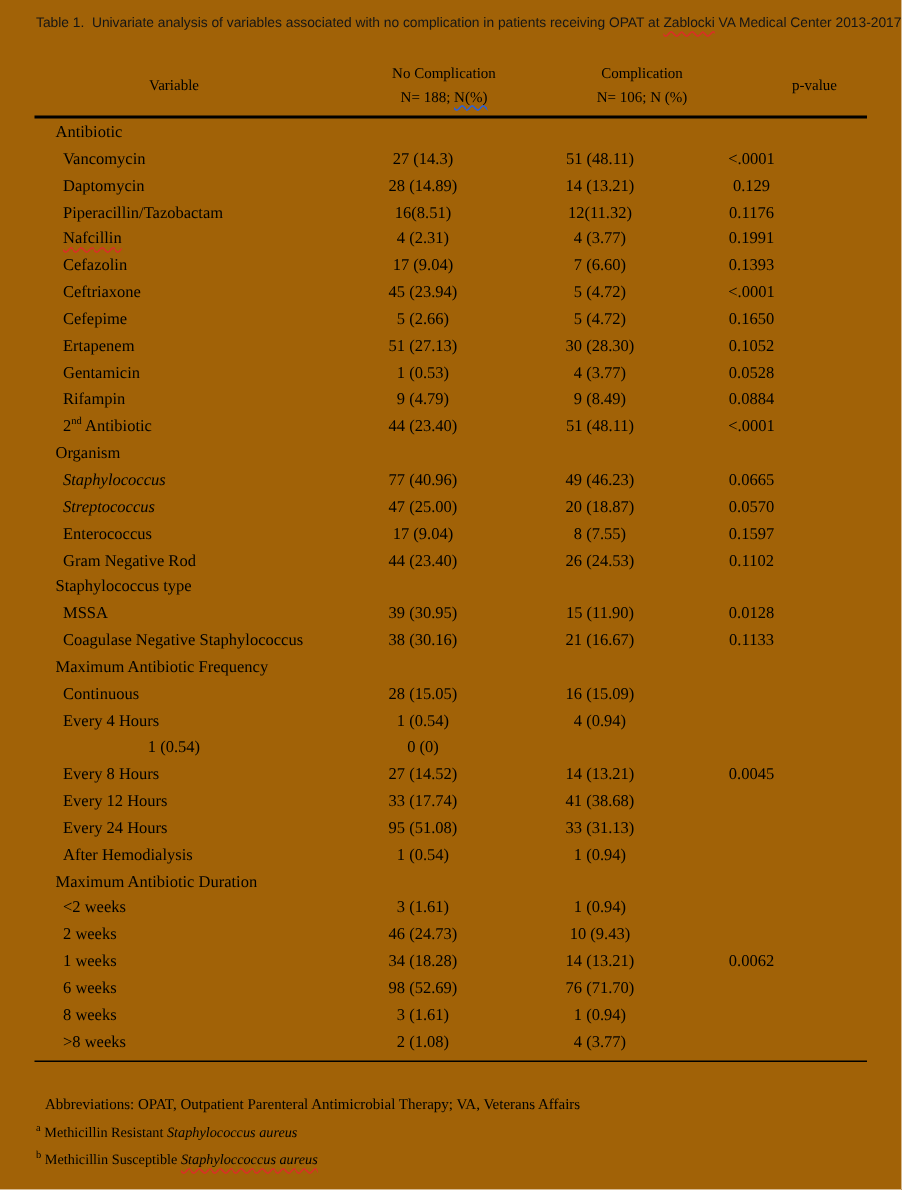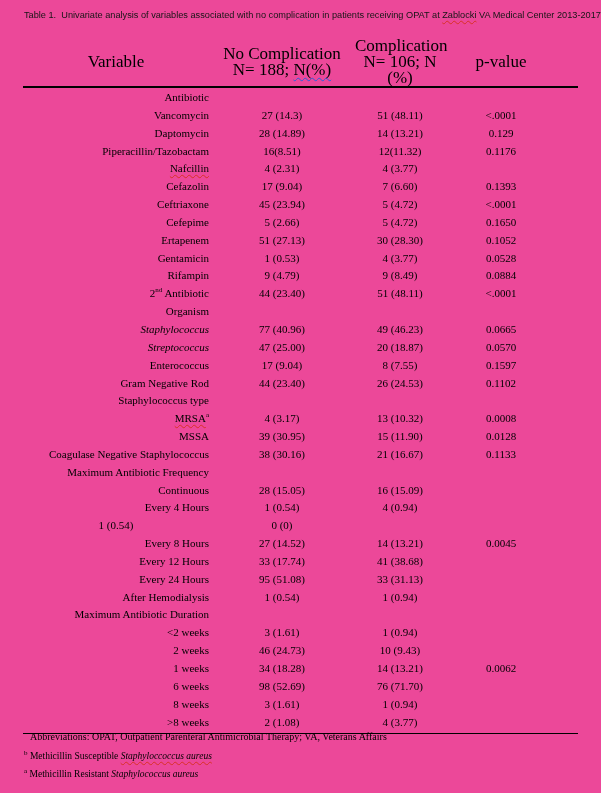--- a/index.html
+++ b/index.html
@@ -1,38 +1,39 @@
 <!DOCTYPE html>
 <html><head>
 <meta charset="utf-8">
 <style>
   html,body { margin:0; padding:0; background:#ffffff; }
   .page {
-    position:relative; width:601px; height:793px; background:#ec4899;
+    position:relative; width:601px; height:793px; background:#a16207;
     font-family:"Liberation Serif", serif; color:#000; overflow:hidden;
   }
   .caption {
     position:absolute; left:24px; top:10px;
     font-family:"Liberation Sans", sans-serif; font-size:9.2px; color:#151515;
     white-space:pre;
   }
   .table { position:absolute; left:23px; top:38px; width:555px; }
   .thead {
     display:grid; grid-template-columns:186px 146px 90px 112px 1fr;
     border-bottom:2px solid #000; min-height:39px; align-items:center;
-    font-size:17px;
+    font-size:10px;
+    gap:14px;
   }
   .hc { text-align:center; line-height:16px; }
   .tbody { border-bottom:1.6px solid #000; padding-top:1px; padding-bottom:2px; }
   .row {
     display:grid; grid-template-columns:186px 146px 90px 112px 1fr;
     height:17.85px; line-height:17.85px; font-size:11px;
   }
   .cell { overflow:visible; white-space:nowrap; }
-  .c1 { padding-left:19px; text-align:right; }
+  .c1 { padding-left:19px; text-align:left; }
   .row.section .c1 { padding-left:14px; }
   .c2,.c3,.c4 { text-align:center; }
   .it { font-style:italic;margin-top:36px; }
   sup { font-size:7px; line-height:0; }
   .sp-red {
     text-decoration-line:underline; text-decoration-style:wavy;
     text-decoration-color:#d93025; text-decoration-thickness:1px;
     text-underline-offset:2px; text-decoration-skip-ink:none;
   }
   .sp-blue {
@@ -91,20 +92,21 @@
           <div class="cell c1"><span>Piperacillin/Tazobactam</span></div>
           <div class="cell c2">16(8.51)</div>
           <div class="cell c3">12(11.32)</div>
           <div class="cell c4">0.1176</div>
           <div></div>
         </div>
         <div class="row">
           <div class="cell c1"><span class="sp-red">Nafcillin</span></div>
           <div class="cell c2">4 (2.31)</div>
           <div class="cell c3">4 (3.77)</div>
+          <div class="cell c4">0.1991</div>
           <div></div>
         </div>
         <div class="row">
           <div class="cell c1"><span>Cefazolin</span></div>
           <div class="cell c2">17 (9.04)</div>
           <div class="cell c3">7 (6.60)</div>
           <div class="cell c4">0.1393</div>
           <div></div>
         </div>
         <div class="row">
@@ -185,27 +187,20 @@
           <div></div>
         </div>
         <div class="row section">
           <div class="cell c1"><span>Staphylococcus type</span></div>
           <div class="cell c2"></div>
           <div class="cell c3"></div>
           <div class="cell c4"></div>
           <div></div>
         </div>
         <div class="row">
-          <div class="cell c1"><span class="sp-red">MRSA</span><sup>a</sup></div>
-          <div class="cell c2">4 (3.17)</div>
-          <div class="cell c3">13 (10.32)</div>
-          <div class="cell c4">0.0008</div>
-          <div></div>
-        </div>
-        <div class="row">
           <div class="cell c1"><span>MSSA</span></div>
           <div class="cell c2">39 (30.95)</div>
           <div class="cell c3">15 (11.90)</div>
           <div class="cell c4">0.0128</div>
           <div></div>
         </div>
         <div class="row">
           <div class="cell c1"><span>Coagulase Negative Staphylococcus</span></div>
           <div class="cell c2">38 (30.16)</div>
           <div class="cell c3">21 (16.67)</div>
@@ -314,17 +309,17 @@
           <div class="cell c2">2 (1.08)</div>
           <div class="cell c3">4 (3.77)</div>
           <div class="cell c4"></div>
           <div></div>
         </div>
       </div>
   </div>
 
   <div class="footnotes">
     <div class="abbr">Abbreviations: OPAT, Outpatient Parenteral Antimicrobial Therapy; VA, Veterans Affairs</div>
+    <div class="fn"><sup>a</sup> <span>Methicillin Resistant </span><span class="it">Staphylococcus aureus</span></div>
     <div class="fn"><sup>b</sup> <span>Methicillin Susceptible </span><span class="it sp-red">Staphyloccoccus aureus</span></div>
-    <div class="fn"><sup>a</sup> <span>Methicillin Resistant </span><span class="it">Staphylococcus aureus</span></div>
   </div>
 
 </div>
 
 </body></html>

